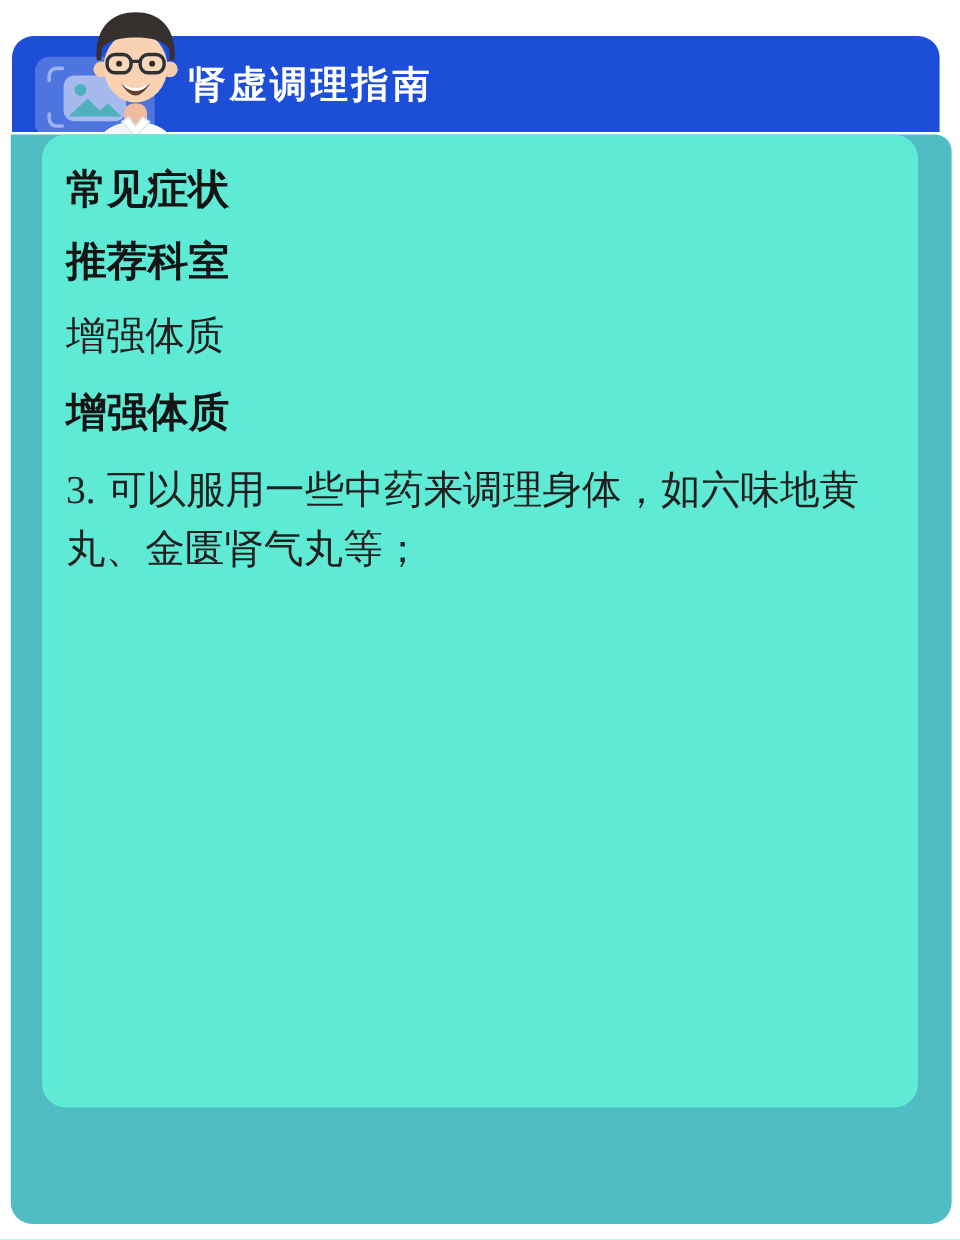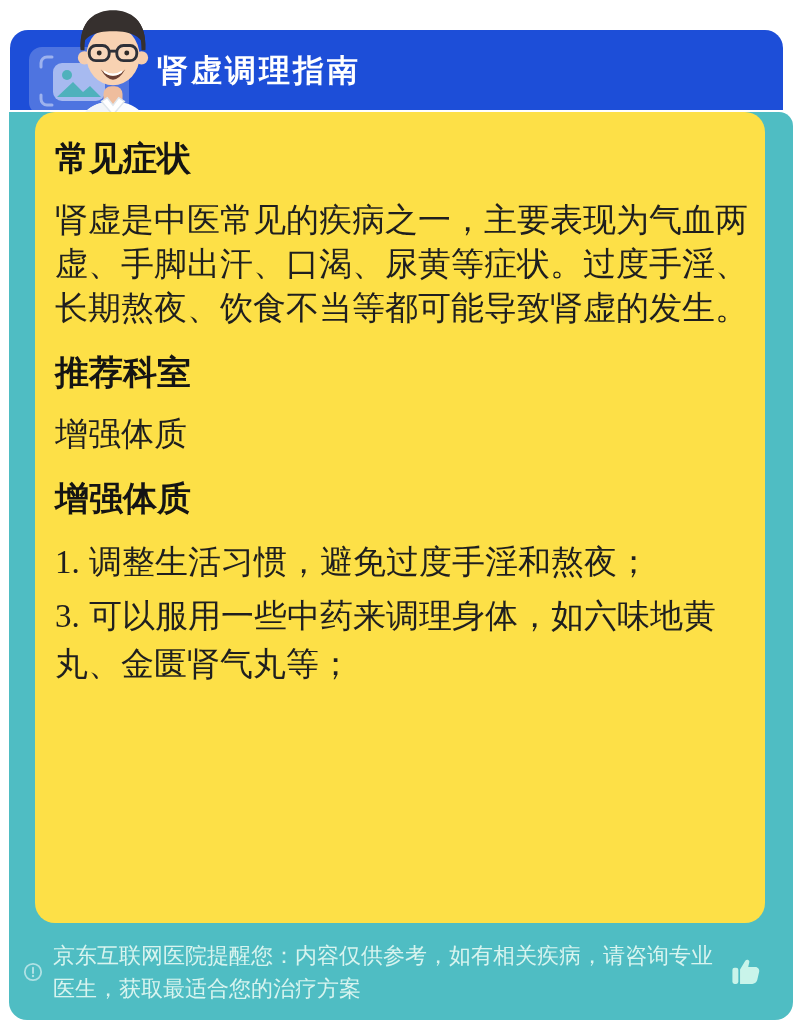--- a/index.html
+++ b/index.html
@@ -25,21 +25,21 @@
     position:absolute;left:46px;top:-28px;width:114px;height:142px;
   }
   .title{
     position:absolute;left:147px;top:21px;
     font-size:31px;line-height:40px;font-weight:700;color:#ffffff;
     letter-spacing:3px;white-space:nowrap;
   }
   
   .card{
     position:relative;margin:0 28px 0 26px;width:730px;height:811px;
-    box-sizing:border-box;background:#fde047;border-radius:20px;
+    box-sizing:border-box;background:#5eead4;border-radius:20px;
     padding:26px 14px 0 20px;overflow:hidden;
   }
   .card h2{
     margin:0 0 20px 0;font-size:34px;line-height:40px;font-weight:700;
     color:#141414;
   }
   .card p.body{
     margin:0 0 22px 0;font-size:33px;line-height:44px;color:#1f1f1f;
   }
   .card p.item{
@@ -110,41 +110,21 @@
     </svg>
   </div>
 
   <div class="title">肾虚调理指南</div>
 </div>
 
 <div class="bubble-body">
 
   <div class="card">
     <h2>常见症状</h2>
-    <p class="body">肾虚是中医常见的疾病之一，主要表现为气血两虚、手脚出汗、口渴、尿黄等症状。过度手淫、长期熬夜、饮食不当等都可能导致肾虚的发生。</p>
 
     <h2>推荐科室</h2>
     <p class="body">增强体质</p>
 
     <h2>增强体质</h2>
-    <p class="item"><span class="num">1.</span> <span>调整生活习惯，避免过度手淫和熬夜；</span></p>
     <p class="item"><span class="num">3.</span> <span>可以服用一些中药来调理身体，如六味地黄丸、金匮肾气丸等；</span></p>
   </div>
 
-  <div class="footer">
-    <span class="info-ic">
-      <svg viewBox="0 0 22 22" width="20" height="20">
-        <circle cx="11" cy="11" r="9" fill="none" stroke="rgba(255,255,255,0.55)" stroke-width="2"></circle>
-        <path d="M11,6.2 L11,12.2" stroke="rgba(255,255,255,0.55)" stroke-width="2.2" stroke-linecap="round"></path>
-        <circle cx="11" cy="15.4" r="1.3" fill="rgba(255,255,255,0.55)"></circle>
-      </svg>
-    </span>
-    <div class="disclaimer">京东互联网医院提醒您：内容仅供参考，如有相关疾病，请咨询专业医生，获取最适合您的治疗方案</div>
-    <span class="thumb">
-      <svg viewBox="0 0 40 40" width="34" height="36">
-        <g fill="#c9f4ea">
-          <rect x="4" y="15" width="7" height="19" rx="2.5"></rect>
-          <path d="M13,34 L13,17 L19.2,6.8 C20.4,4.8 23.6,5.4 24,7.8 L22.6,14 L31,14 C34,14 36.2,16.8 35.5,19.7 L33.2,29.5 C32.5,32.2 30.2,34 27.4,34 Z"></path>
-        </g>
-      </svg>
-    </span>
-  </div>
 </div>
 
 </body></html>

